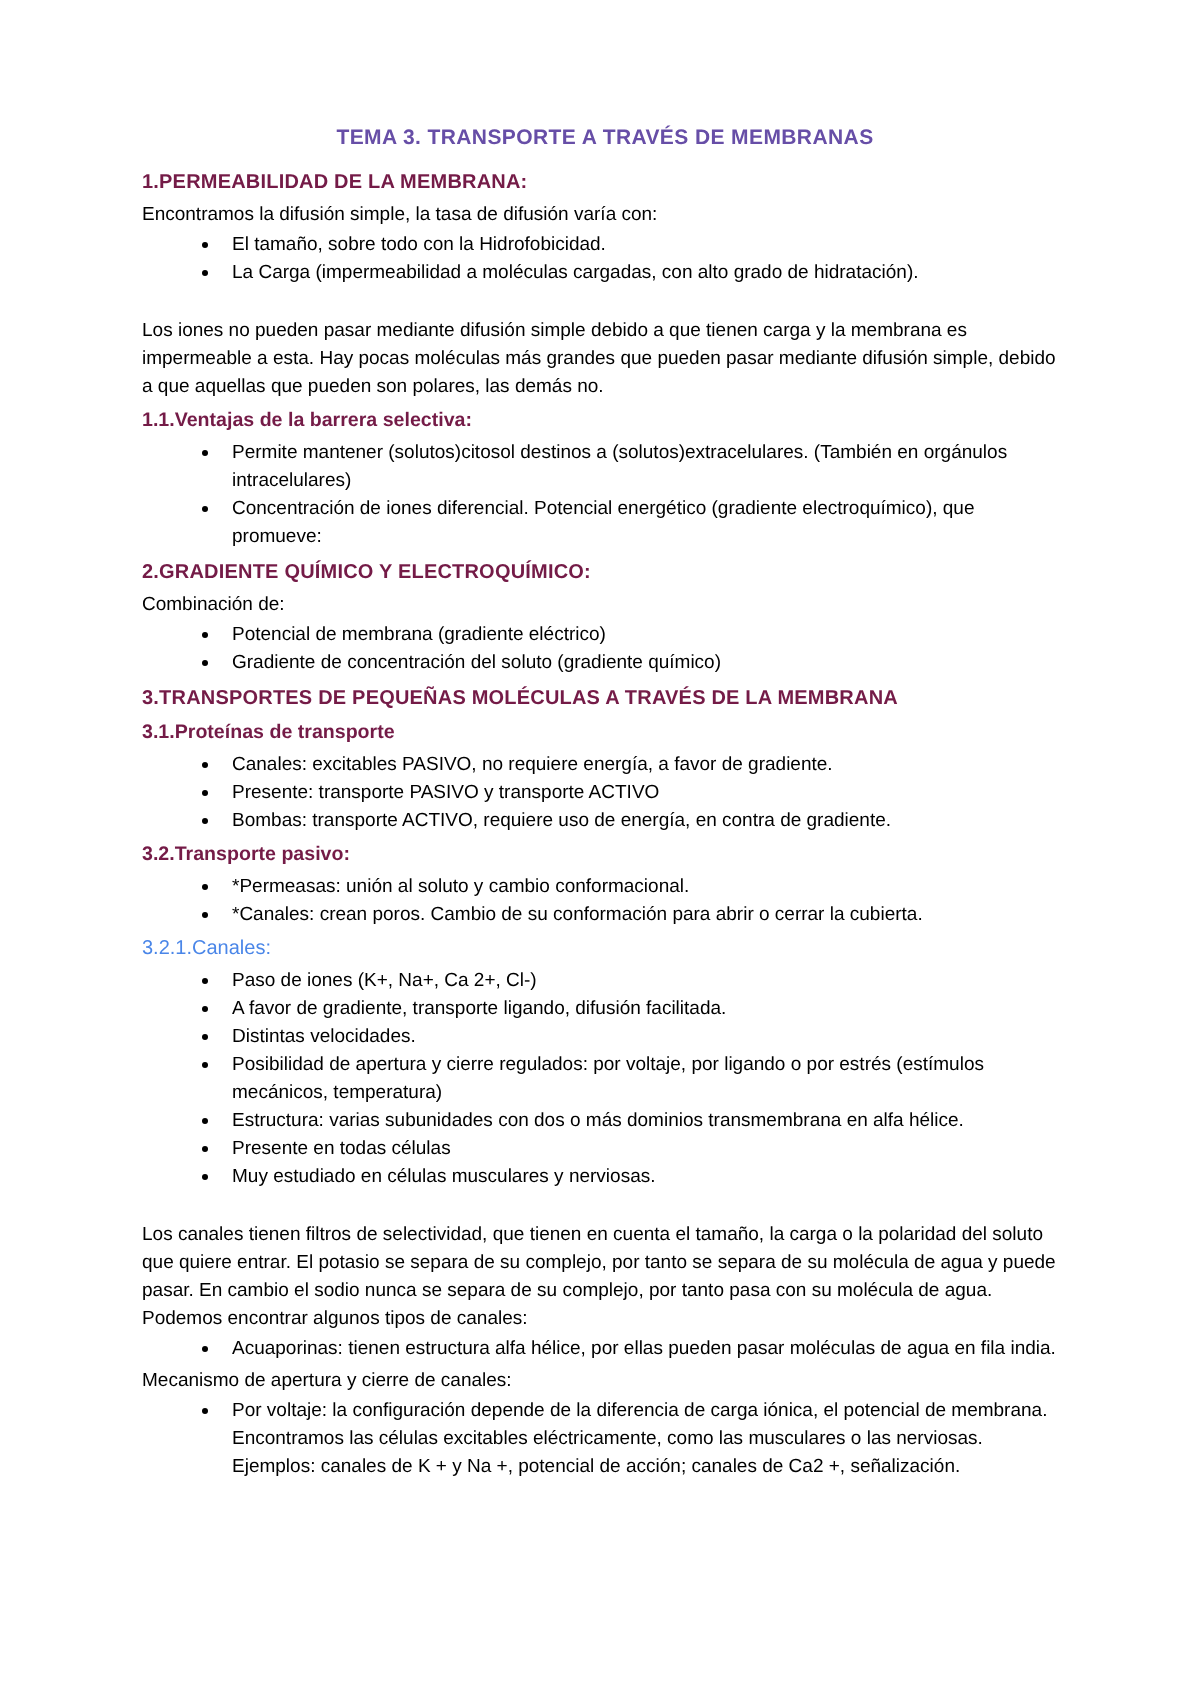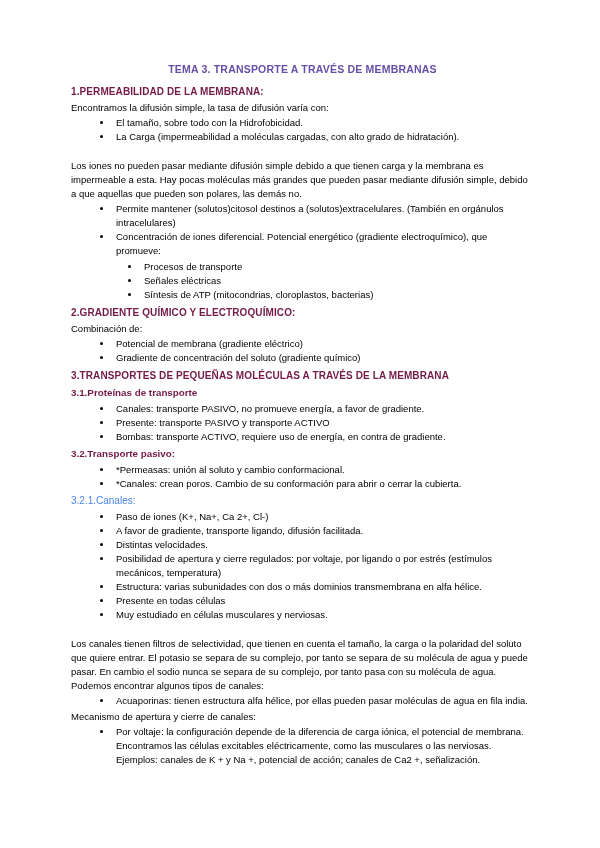--- a/index.html
+++ b/index.html
@@ -71,39 +71,35 @@
   <div class="doc-title">TEMA 3. TRANSPORTE A TRAVÉS DE MEMBRANAS</div>
   <div>
       <div class="heading1">1.PERMEABILIDAD DE LA MEMBRANA:</div>
       <div class="paragraph">Encontramos la difusión simple, la tasa de difusión varía con:</div>
       <ul class="l1">
         <li>El tamaño, sobre todo con la Hidrofobicidad.</li>
         <li>La Carga (impermeabilidad a moléculas cargadas, con alto grado de hidratación).</li>
       </ul>
       <div class="spacer"></div>
       <div class="paragraph">Los iones no pueden pasar mediante difusión simple debido a que tienen carga y la membrana es impermeable a esta. Hay pocas moléculas más grandes que pueden pasar mediante difusión simple, debido a que aquellas que pueden son polares, las demás no.</div>
+      <div class="heading2">1.1.Ventajas de la barrera selectiva:</div>
       <ul class="l1">
         <li>Permite mantener (solutos)citosol destinos a (solutos)extracelulares. (También en orgánulos intracelulares)</li>
         <li>Concentración de iones diferencial. Potencial energético (gradiente electroquímico), que promueve:</li>
-      </ul>
-      <ul class="l2">
-        <li>Procesos de transporte</li>
-        <li>Señales eléctricas</li>
-        <li>Síntesis de ATP (mitocondrias, cloroplastos, bacterias)</li>
       </ul>
       <div class="heading1">2.GRADIENTE QUÍMICO Y ELECTROQUÍMICO:</div>
       <div class="paragraph">Combinación de:</div>
       <ul class="l1">
         <li>Potencial de membrana (gradiente eléctrico)</li>
         <li>Gradiente de concentración del soluto (gradiente químico)</li>
       </ul>
       <div class="heading1">3.TRANSPORTES DE PEQUEÑAS MOLÉCULAS A TRAVÉS DE LA MEMBRANA</div>
       <div class="heading2">3.1.Proteínas de transporte</div>
       <ul class="l1">
-        <li>Canales: transporte PASIVO, no promueve energía, a favor de gradiente.</li>
+        <li>Canales: excitables PASIVO, no requiere energía, a favor de gradiente.</li>
         <li>Presente: transporte PASIVO y transporte ACTIVO</li>
         <li>Bombas: transporte ACTIVO, requiere uso de energía, en contra de gradiente.</li>
       </ul>
       <div class="heading2">3.2.Transporte pasivo:</div>
       <ul class="l1">
         <li>*Permeasas: unión al soluto y cambio conformacional.</li>
         <li>*Canales: crean poros. Cambio de su conformación para abrir o cerrar la cubierta.</li>
       </ul>
       <div class="heading3">3.2.1.Canales:</div>
       <ul class="l1">

